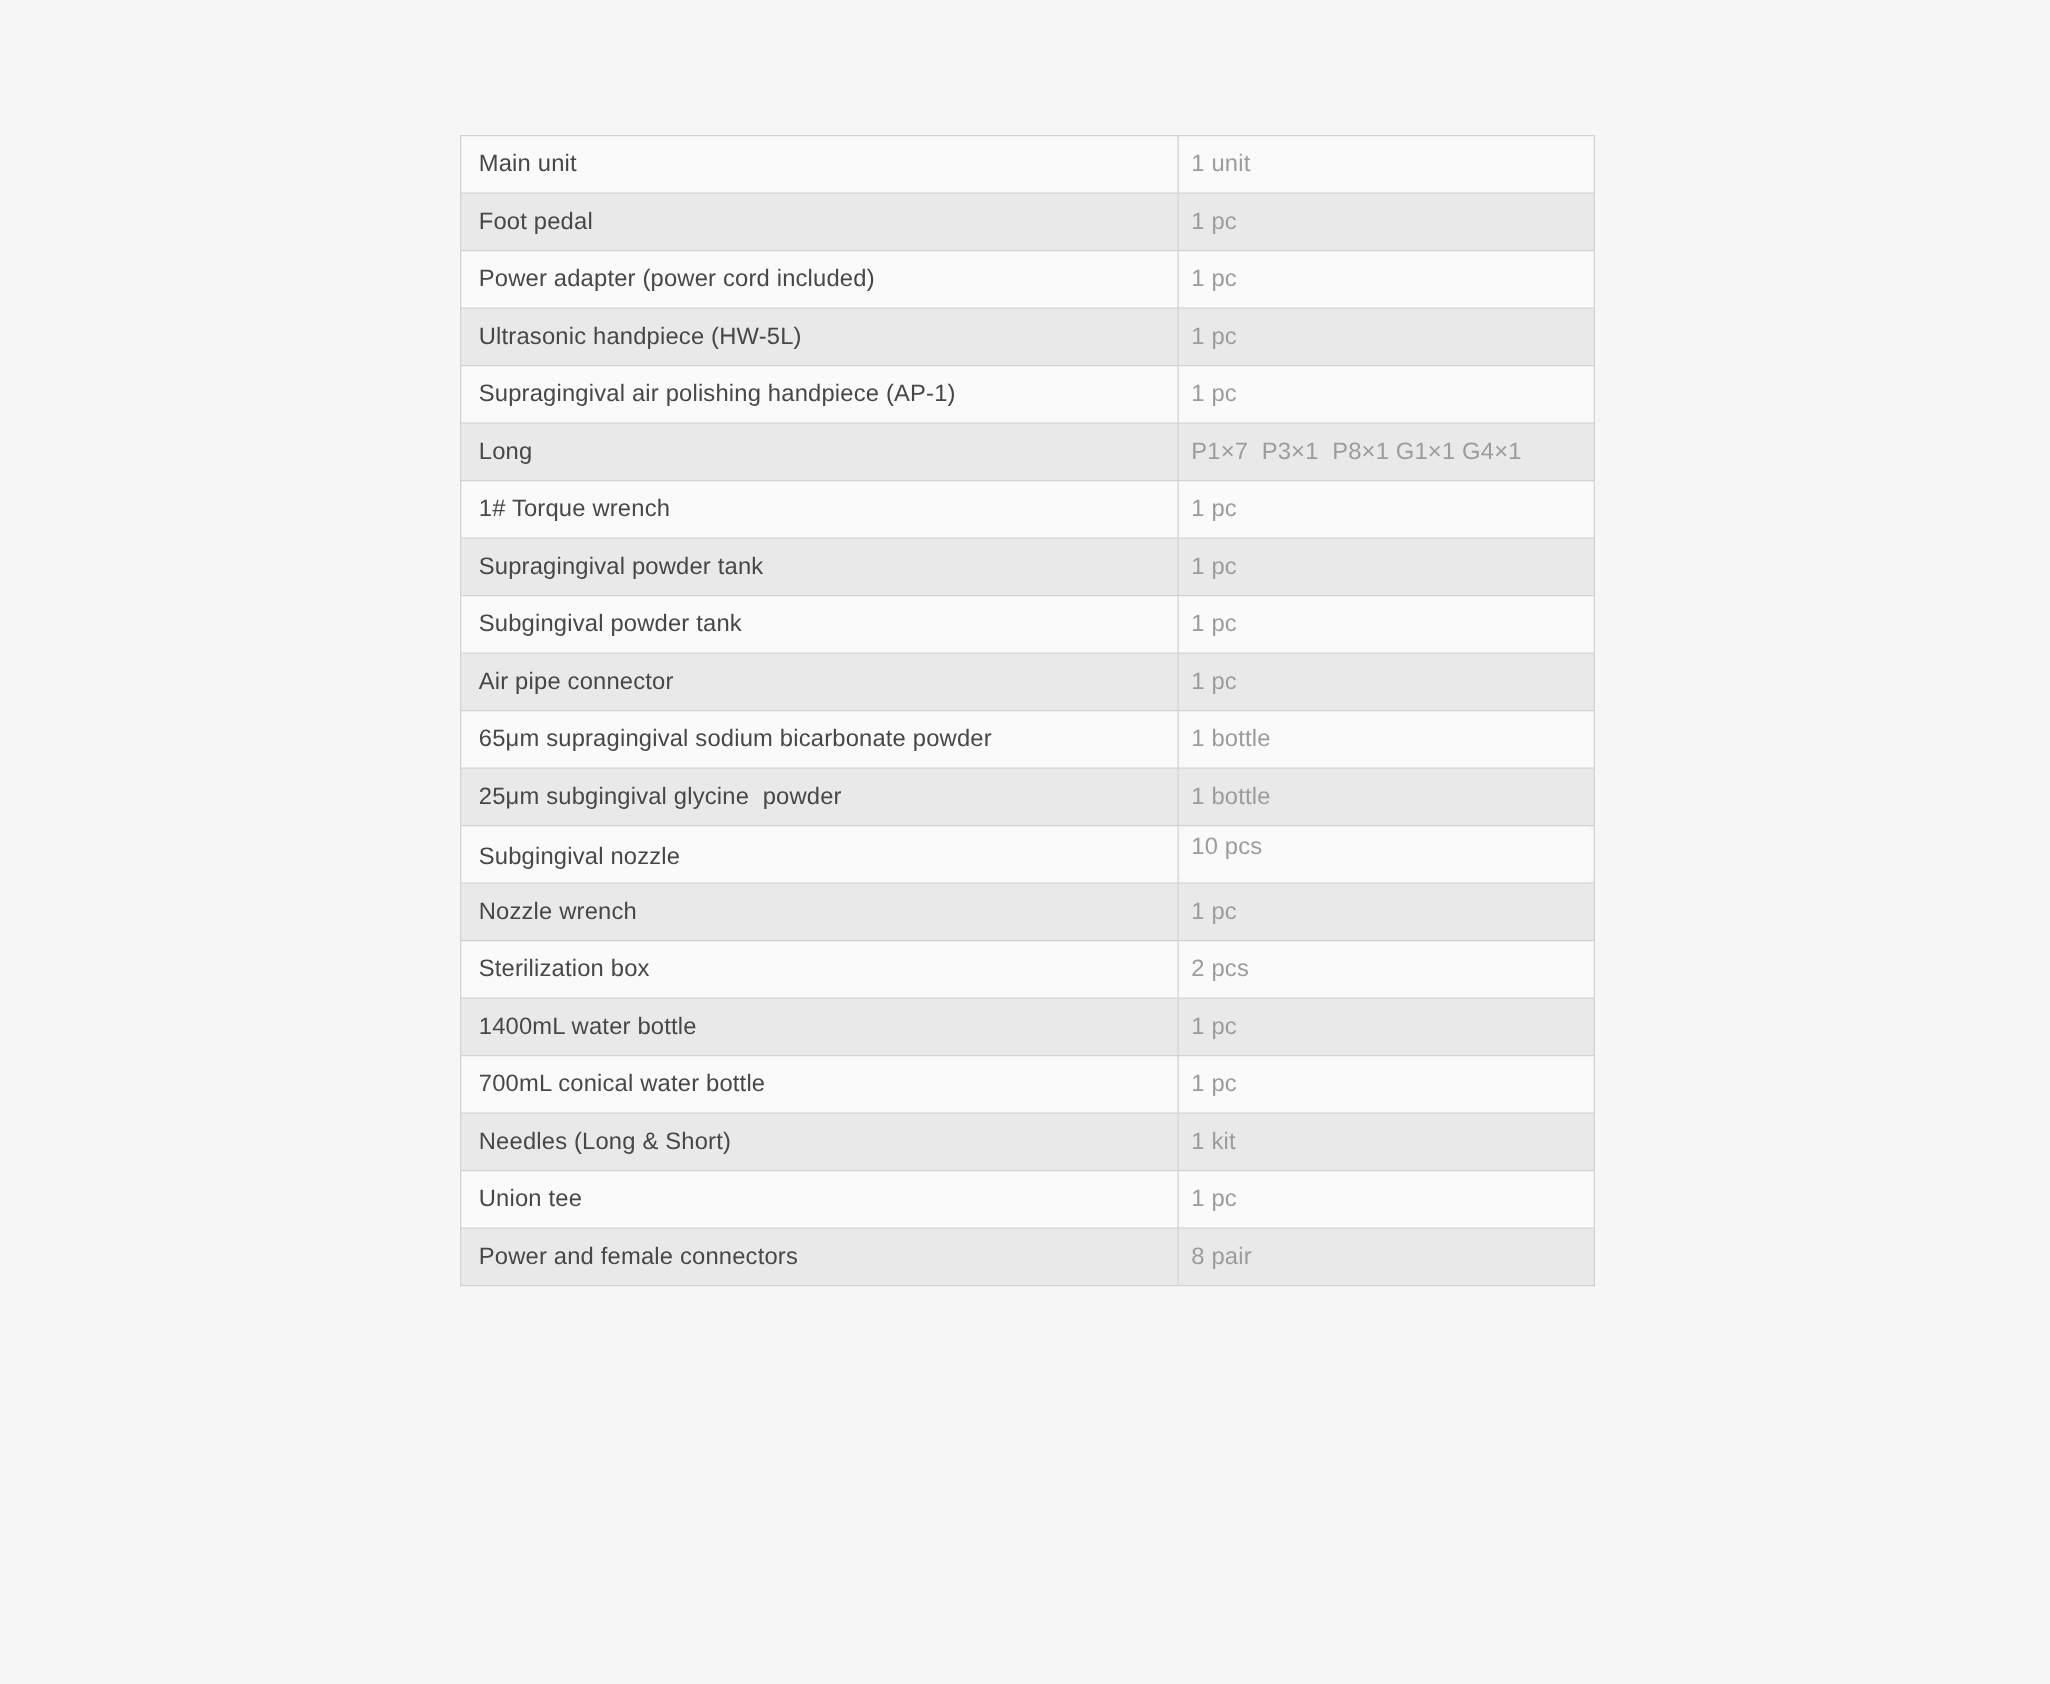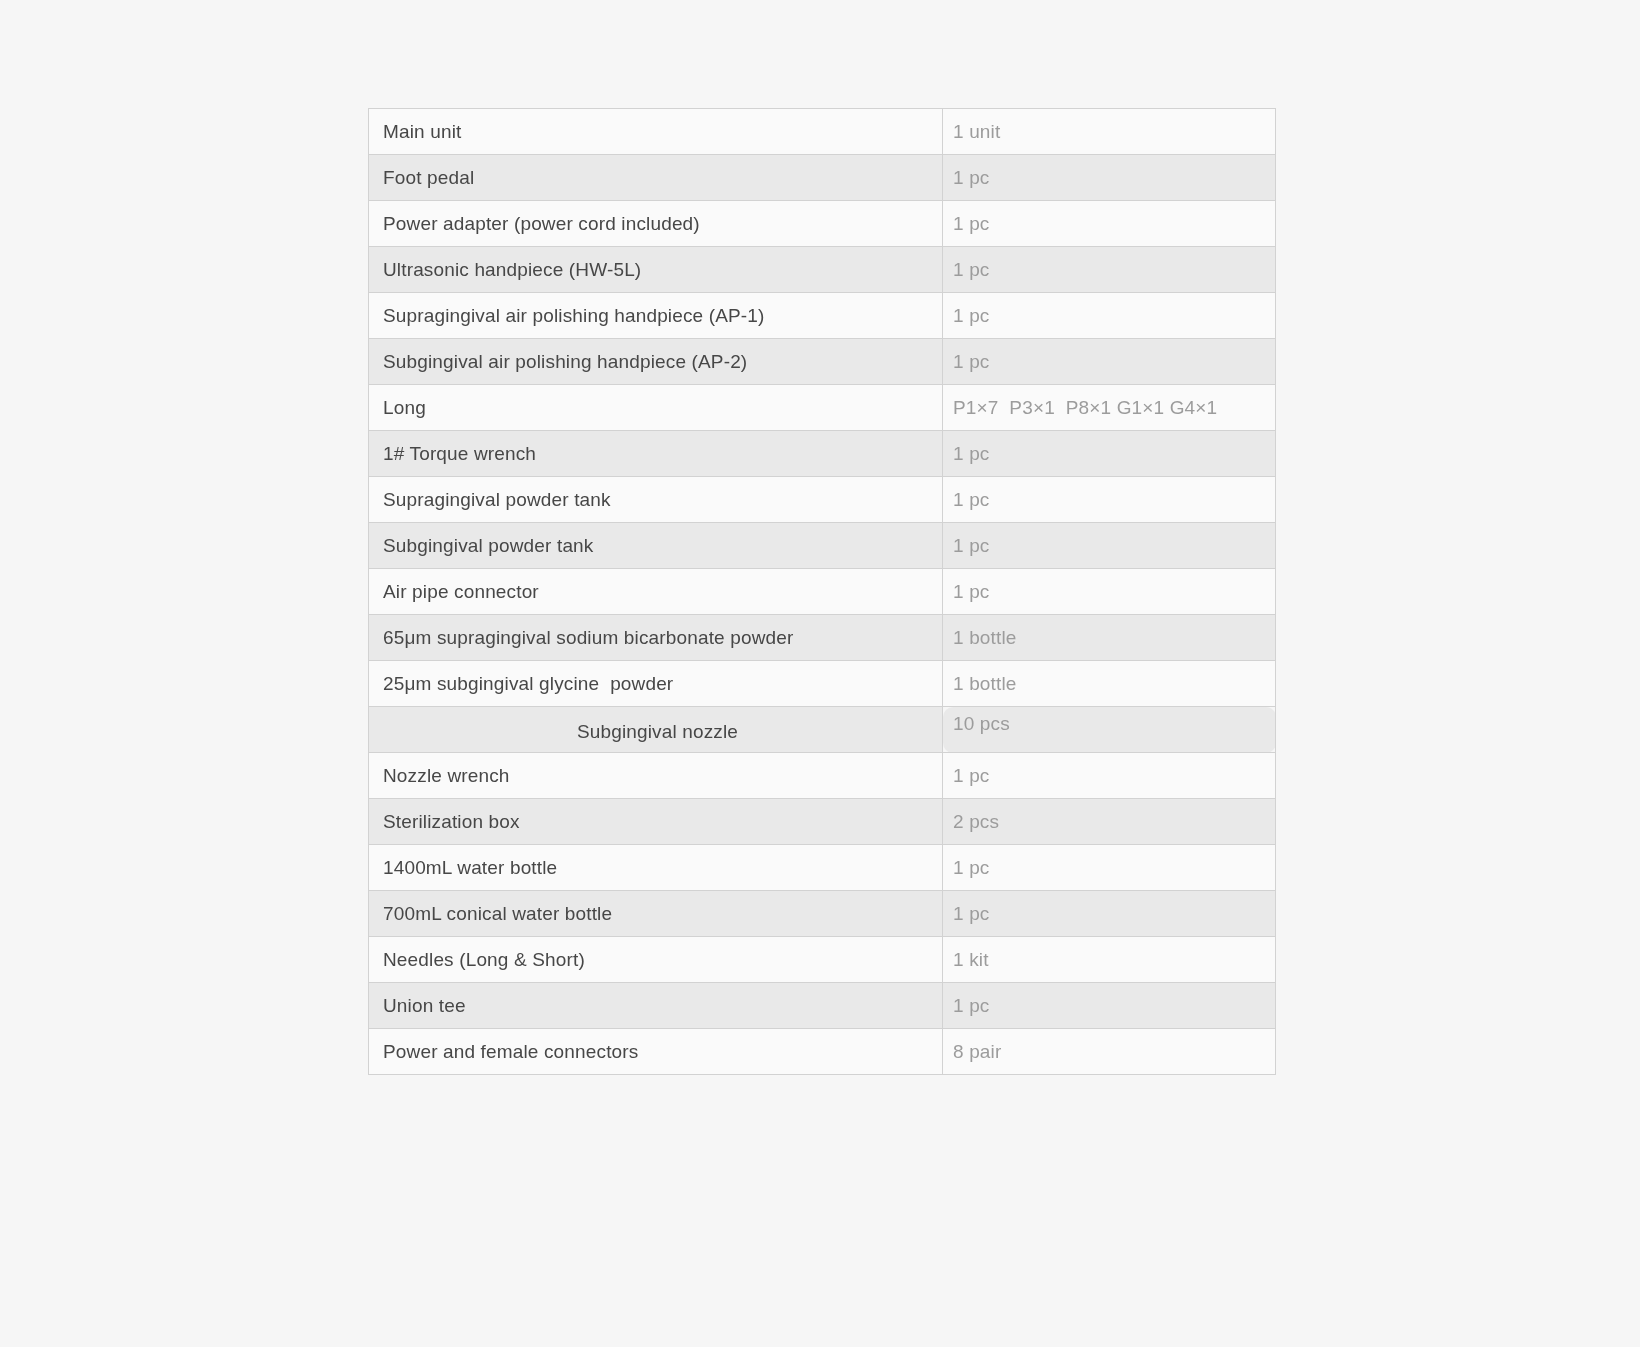--- a/index.html
+++ b/index.html
@@ -46,21 +46,20 @@
   .spec-table tr:nth-child(odd)  { background: #fafafa; }
   .spec-table tr:nth-child(even) { background: #e9e9e9; }
   
   .spec-table tr.qty-top td.cell-qty {
     vertical-align: top;
     padding-top: 6px;
     border-radius: 10px;
   }
   .spec-table tr.qty-top td.cell-item {
     padding-top: 4px;
-    text-align: center;
   }
 </style>
 </head>
 <body>
 
 <table class="spec-table">
   <colgroup>
     <col class="col-item">
     <col class="col-qty">
   </colgroup>
@@ -76,24 +75,20 @@
       <tr>
         <td class="cell-item">Power adapter (power cord included)</td>
         <td class="cell-qty">1 pc</td>
       </tr>
       <tr>
         <td class="cell-item">Ultrasonic handpiece (HW-5L)</td>
         <td class="cell-qty">1 pc</td>
       </tr>
       <tr>
         <td class="cell-item">Supragingival air polishing handpiece (AP-1)</td>
-        <td class="cell-qty">1 pc</td>
-      </tr>
-      <tr>
-        <td class="cell-item">Subgingival air polishing handpiece (AP-2)</td>
         <td class="cell-qty">1 pc</td>
       </tr>
       <tr>
         <td class="cell-item">Long</td>
         <td class="cell-qty">P1×7  P3×1  P8×1 G1×1 G4×1</td>
       </tr>
       <tr>
         <td class="cell-item">1# Torque wrench</td>
         <td class="cell-qty">1 pc</td>
       </tr>

